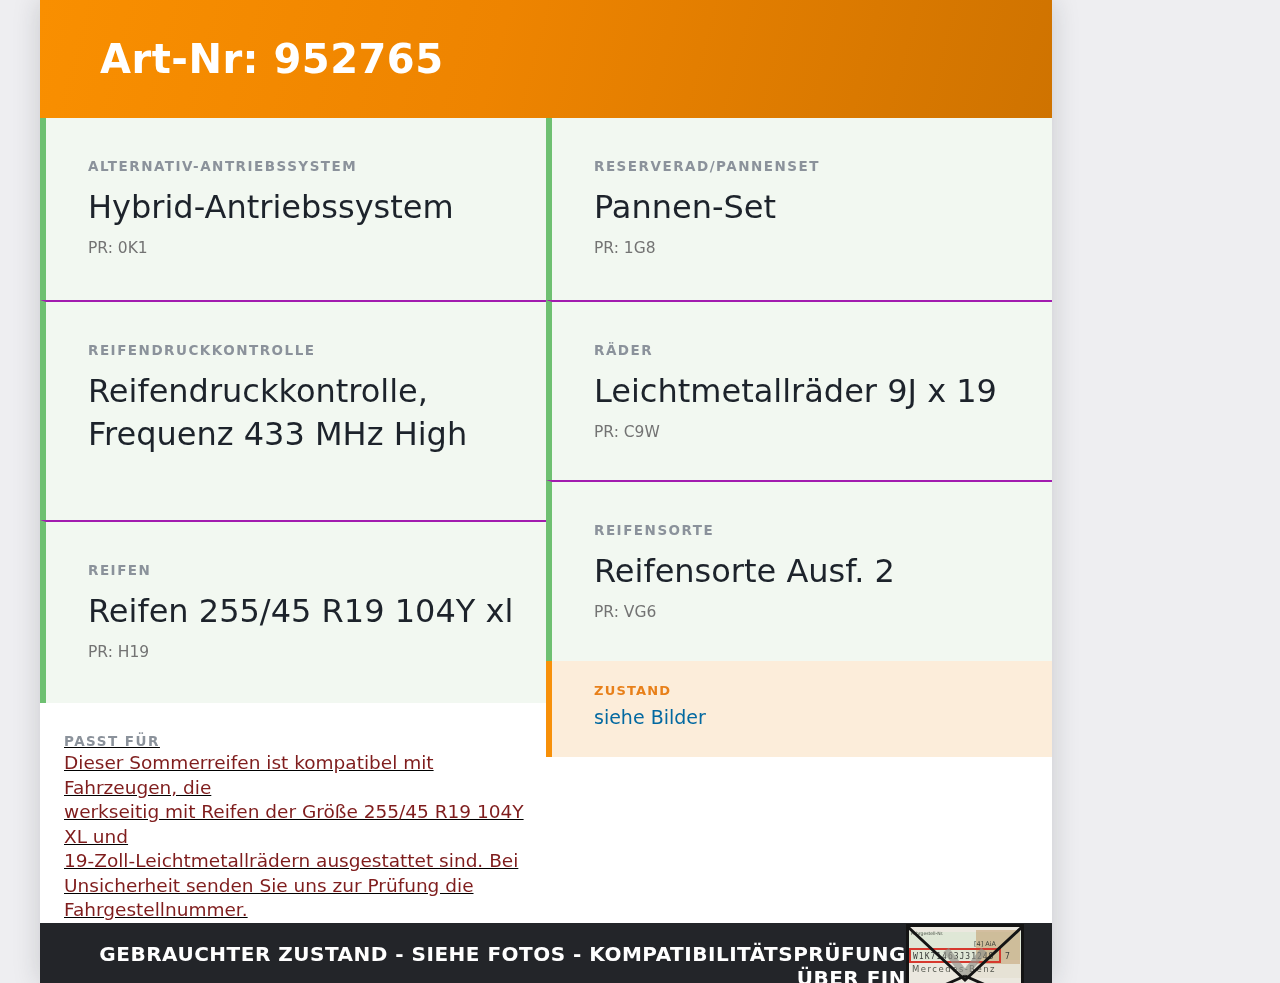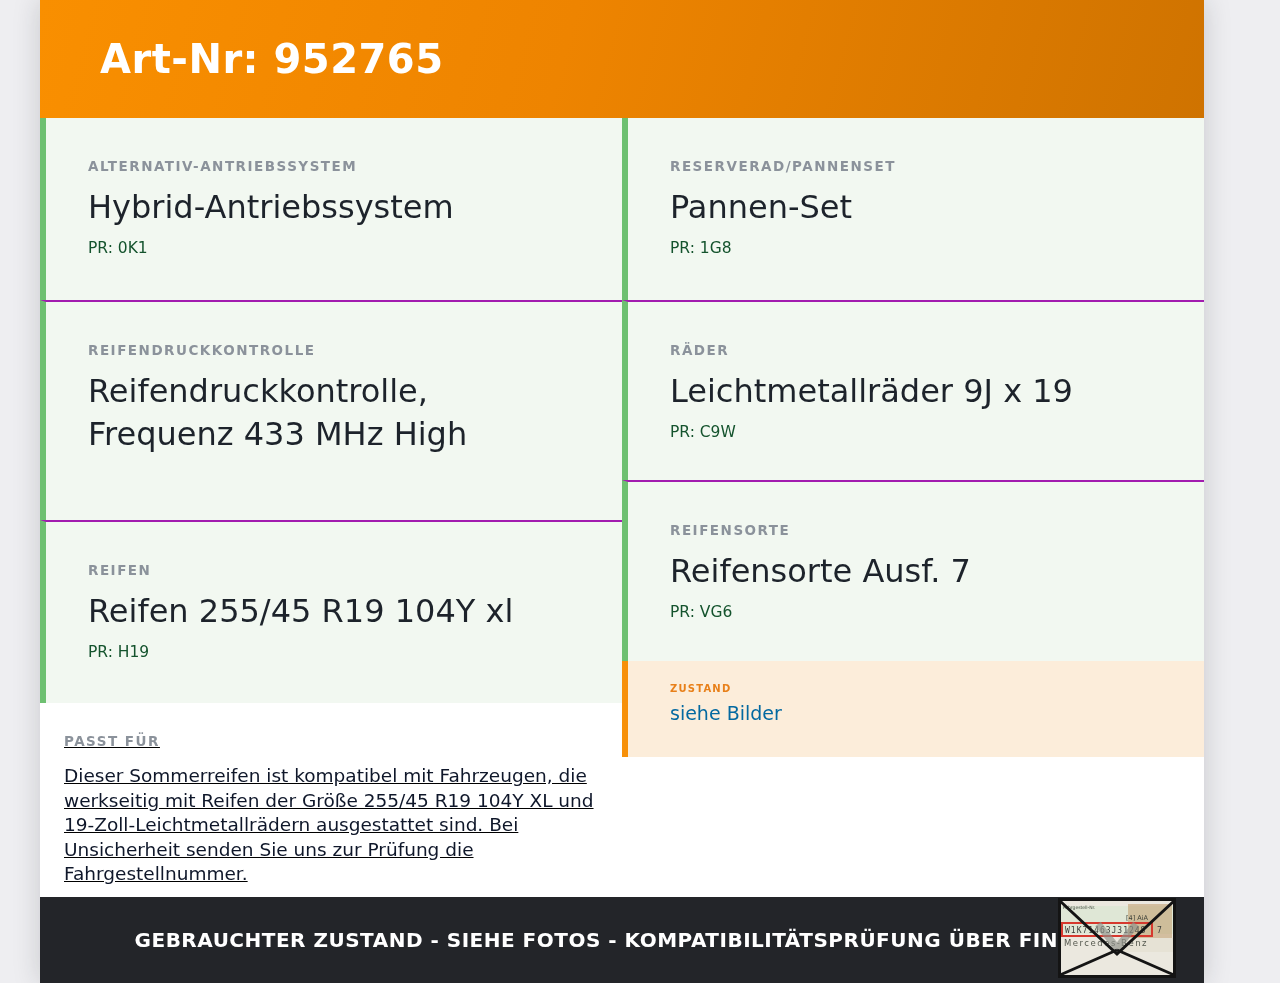--- a/index.html
+++ b/index.html
@@ -4,21 +4,21 @@
 <style>
   * { box-sizing: border-box; margin: 0; padding: 0; }
   html, body { width: 1280px; height: 983px; }
   body {
     font-family: "DejaVu Sans", "Liberation Sans", sans-serif;
     background: #eeeef1;
   }
   .page {
     position: absolute;
     left: 40px; top: 0;
-    width: 1164px; height: 983px;
+    width: 1012px; height: 983px;
     background: #ffffff;
     box-shadow: 0 0 26px rgba(30,32,40,0.18);
     display: flex;
     flex-direction: column;
   }
   
   .header {
     height: 118px;
     flex: 0 0 118px;
     background: linear-gradient(105deg, #f98f00 0%, #ee8400 45%, #cf7300 100%);
@@ -54,50 +54,50 @@
     margin-top: 12px;
     font-size: 32px;
     font-weight: normal;
     color: #1d232b;
     line-height: 1.34;
     white-space: pre-line;
   }
   .card-pr {
     margin-top: 10px;
     font-size: 15.5px;
-    color: #14532d;
+    color: #737373;
   }
   .h182 { height: 182px; }
   .h220 { height: 220px; }
   .h183 { height: 183px; }
   .h180 { height: 180px; }
   .h181 { height: 181px; }
   
   .card.fit {
     background: #ffffff;
     border-left: none;
     flex: 1 1 auto;
     padding: 30px 18px 0 24px;
     text-decoration: underline;
   }
   .fit-text {
-    margin-top: 15px;
+    margin-top: 2px;
     font-size: 18.5px;
     line-height: 24.5px;
-    color: #0f172a;
+    color: #7f1d1d;
     white-space: pre-line;
   }
   
   .card.condition {
     background: #fcedda;
     border-left: 6px solid #f79009;
     height: 96px;
     padding: 22px 24px 0 42px;
   }
-  .card.condition .card-label { color: #e8801a; letter-spacing: 1.2px; font-size: 10px; }
+  .card.condition .card-label { color: #e8801a; letter-spacing: 1.2px; font-size: 13px; }
   .condition-value {
     margin-top: 8px;
     font-size: 19px;
     color: #0369a1;
   }
   .filler { flex: 1 1 auto; background: #ffffff; }
   
   .footer {
     flex: 0 0 86px;
     height: 86px;
@@ -165,21 +165,21 @@
         <div class="card-title">Pannen-Set</div>
         <div class="card-pr">PR: 1G8</div>
       </div>
       <div class="card green h180">
         <div class="card-label">RÄDER</div>
         <div class="card-title">Leichtmetallräder 9J x 19</div>
         <div class="card-pr">PR: C9W</div>
       </div>
       <div class="card green h181">
         <div class="card-label">REIFENSORTE</div>
-        <div class="card-title">Reifensorte Ausf. 7</div>
+        <div class="card-title">Reifensorte Ausf. 2</div>
         <div class="card-pr">PR: VG6</div>
       </div>
       <div class="card condition">
         <div class="card-label">ZUSTAND</div>
         <div class="condition-value">siehe Bilder</div>
       </div>
       <div class="filler"></div>
     </div>
 
   </div>

